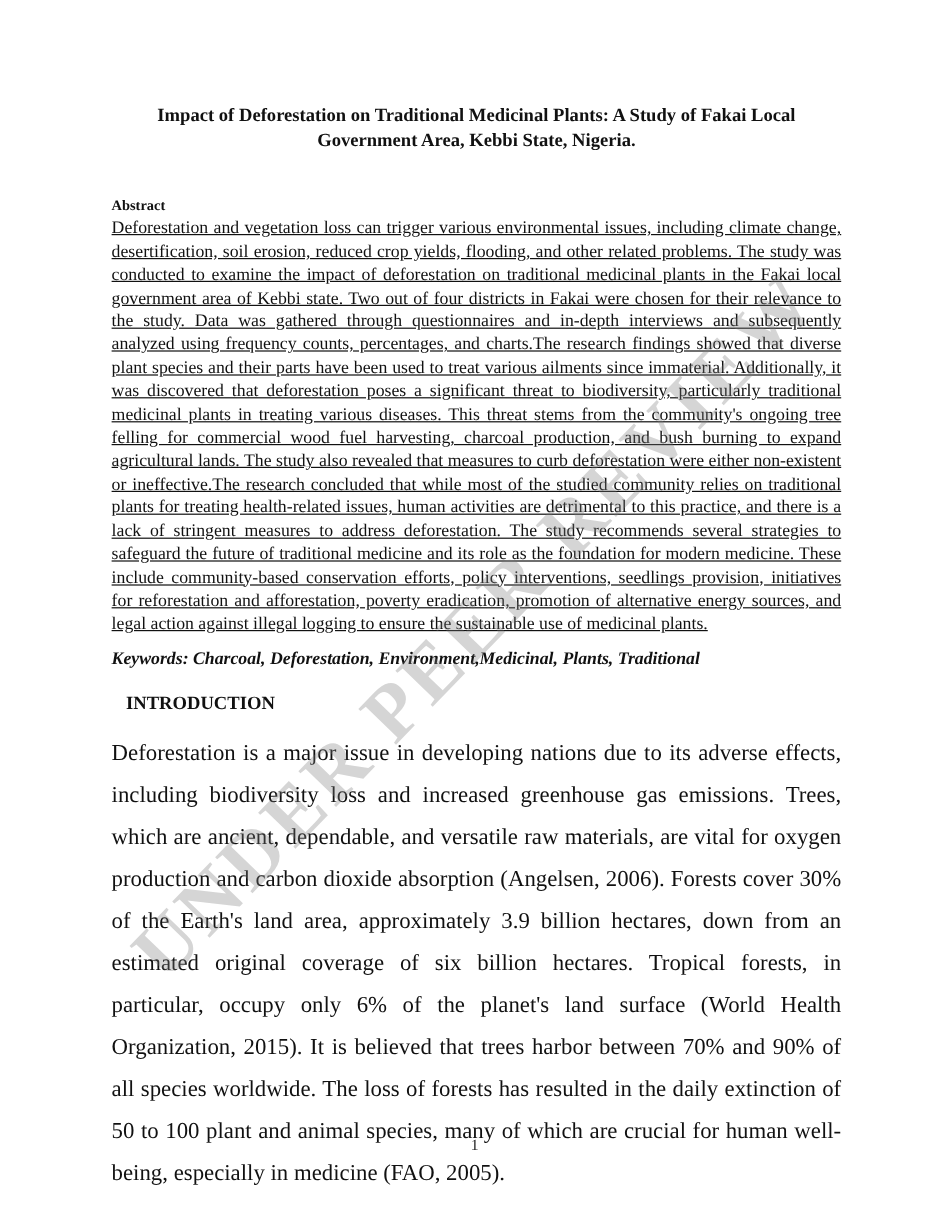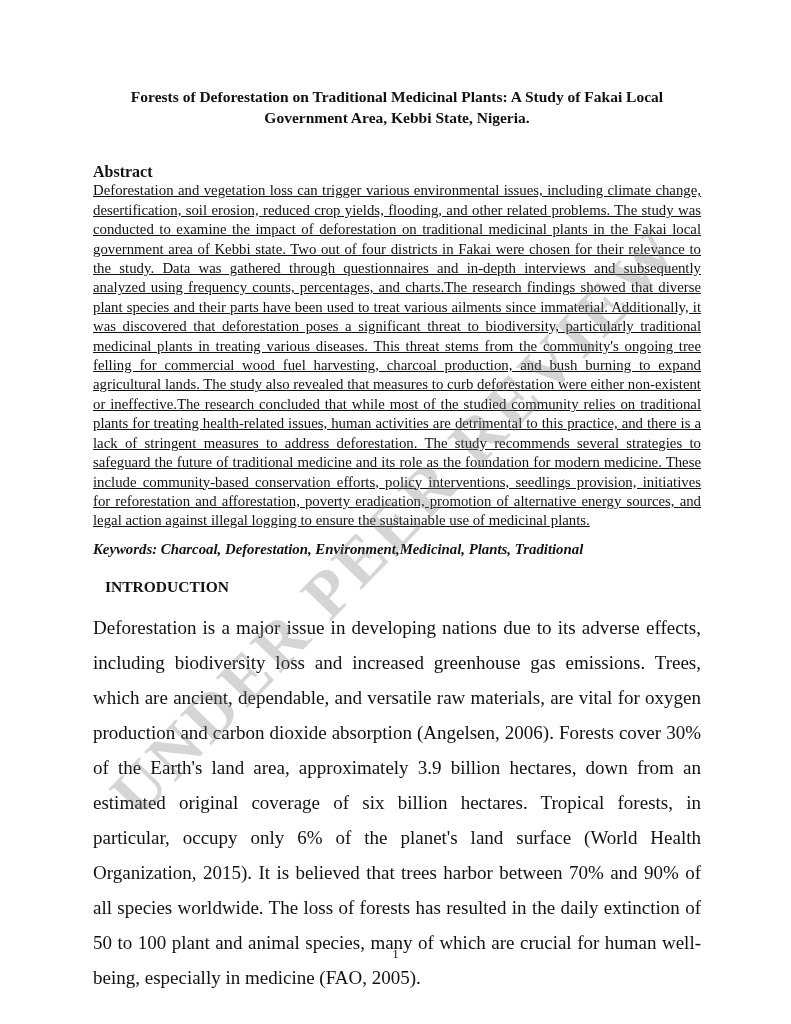--- a/index.html
+++ b/index.html
@@ -23,21 +23,21 @@
     top: 86px;
   }
   .title {
     font-size: 15.5px;
     line-height: 21px;
     font-weight: bold;
     text-align: center;
     margin: 0 0 34px 0;
   }
   .abstract-heading {
-    font-size: 16px;
+    font-size: 12px;
     font-weight: bold;
     margin: 0;
     line-height: 19.4px;
   }
   .abstract-body {
     margin: 0;
     font-size: 14.8px;
     line-height: 19.4px;
     text-align: justify;
     text-decoration: underline;
@@ -87,21 +87,21 @@
 </style>
 </head>
 <body>
 
 <div class="page">
 
   <div class="watermark">UNDER PEER REVIEW</div>
 
   <div class="content">
 
-    <h1 class="title">Forests of Deforestation on Traditional Medicinal Plants: A Study of Fakai Local Government Area, Kebbi State, Nigeria.</h1>
+    <h1 class="title">Impact of Deforestation on Traditional Medicinal Plants: A Study of Fakai Local Government Area, Kebbi State, Nigeria.</h1>
 
     <h2 class="abstract-heading">Abstract</h2>
 
     <p class="abstract-body">Deforestation and vegetation loss can trigger various environmental issues, including climate change, desertification, soil erosion, reduced crop yields, flooding, and other related problems. The study was conducted to examine the impact of deforestation on traditional medicinal plants in the Fakai local government area of Kebbi state. Two out of four districts in Fakai were chosen for their relevance to the study. Data was gathered through questionnaires and in-depth interviews and subsequently analyzed using frequency counts, percentages, and charts.The research findings showed that diverse plant species and their parts have been used to treat various ailments since immaterial. Additionally, it was discovered that deforestation poses a significant threat to biodiversity, particularly traditional medicinal plants in treating various diseases. This threat stems from the community's ongoing tree felling for commercial wood fuel harvesting, charcoal production, and bush burning to expand agricultural lands. The study also revealed that measures to curb deforestation were either non-existent or ineffective.The research concluded that while most of the studied community relies on traditional plants for treating health-related issues, human activities are detrimental to this practice, and there is a lack of stringent measures to address deforestation. The study recommends several strategies to safeguard the future of traditional medicine and its role as the foundation for modern medicine. These include community-based conservation efforts, policy interventions, seedlings provision, initiatives for reforestation and afforestation, poverty eradication, promotion of alternative energy sources, and legal action against illegal logging to ensure the sustainable use of medicinal plants.</p>
 
     <p class="keywords">Keywords: Charcoal, Deforestation, Environment,Medicinal, Plants, Traditional</p>
 
     <h2 class="intro-heading">INTRODUCTION</h2>
 
     <p class="intro-body">Deforestation is a major issue in developing nations due to its adverse effects, including biodiversity loss and increased greenhouse gas emissions. Trees, which are ancient, dependable, and versatile raw materials, are vital for oxygen production and carbon dioxide absorption (Angelsen, 2006). Forests cover 30% of the Earth's land area, approximately 3.9 billion hectares, down from an estimated original coverage of six billion hectares. Tropical forests, in particular, occupy only 6% of the planet's land surface (World Health Organization, 2015). It is believed that trees harbor between 70% and 90% of all species worldwide. The loss of forests has resulted in the daily extinction of 50 to 100 plant and animal species, many of which are crucial for human well-being, especially in medicine (FAO, 2005).</p>

